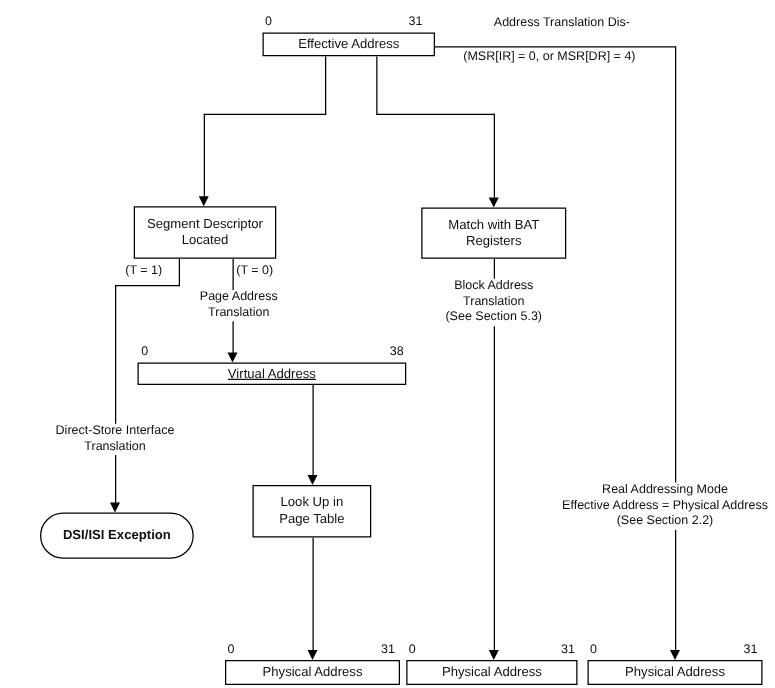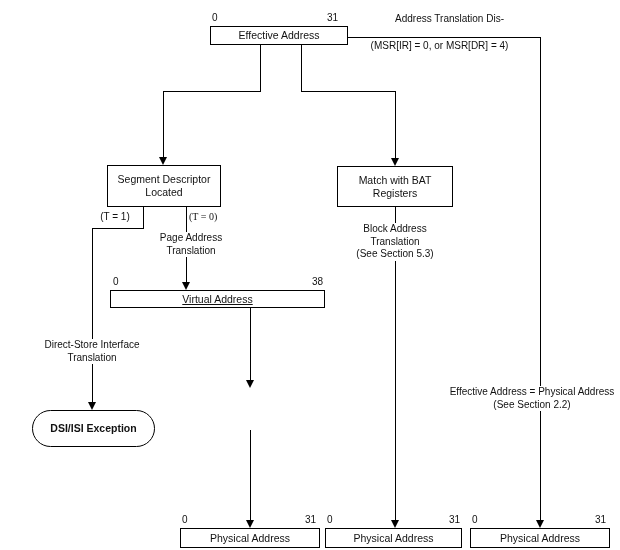--- a/index.html
+++ b/index.html
@@ -59,41 +59,42 @@
   <div class="note" style="left:377px; top:13px;  width:145px;">
     <div>Address Translation Dis-</div>
   </div>
   <div class="note" style="left:357px; top:40px;  width:165px;">
     <div>(MSR[IR] = 0, or MSR[DR] = 4)</div>
   </div>
 
   <div class="note" style="left:94px;  top:211px; width:42px;">
     <div>(T = 1)</div>
   </div>
-  <div class="note" style="left:189px; top:211px; text-align:center;font-family:Liberation Serif, serif;">
+  <div class="note" style="left:189px; top:211px; text-align:center;">
     <div>(T = 0)</div>
   </div>
 
   <div class="note bg" style="left:149px; top:232px; width:84px;">
     <div>Page Address</div>
     <div>Translation</div>
   </div>
 
   <div class="note bg" style="left:346px; top:223px; width:98px;">
     <div>Block Address</div>
     <div>Translation</div>
     <div>(See Section 5.3)</div>
   </div>
 
   <div class="note bg" style="left:40px; top:339px; width:104px;">
     <div>Direct-Store Interface</div>
     <div>Translation</div>
   </div>
 
   <div class="note bg" style="left:446px; top:386px; width:172px;">
+    <div>Real Addressing Mode</div>
     <div>Effective Address = Physical Address</div>
     <div>(See Section 2.2)</div>
   </div>
 
   <div class="bits" style="left:212px; top:12px;  width:126px;">
     <span>0</span>
     <span>31</span>
   </div>
   <div class="bits" style="left:113px; top:276px; width:210px;">
     <span>0</span>
@@ -123,20 +124,24 @@
 
   <div class="box" style="left:337px; top:166px; width:116px; height:41px;">
     <div>Match with BAT</div>
     <div>Registers</div>
   </div>
 
   <div class="box" style="left:110px; top:290px; width:215px; height:18px;text-decoration:underline;">
     <div>Virtual Address</div>
   </div>
 
+  <div class="box" style="left:202px; top:388px; width:95px;  height:42px;">
+    <div>Look Up in</div>
+    <div>Page Table</div>
+  </div>
 
   <div class="box stadium" style="left:32px; top:410px; width:123px; height:37px;">
     <div>DSI/ISI Exception</div>
   </div>
 
   <div class="box" style="left:180px; top:528px; width:140px; height:20px;">
     <div>Physical Address</div>
   </div>
   <div class="box" style="left:325px; top:528px; width:137px; height:20px;">
     <div>Physical Address</div>

